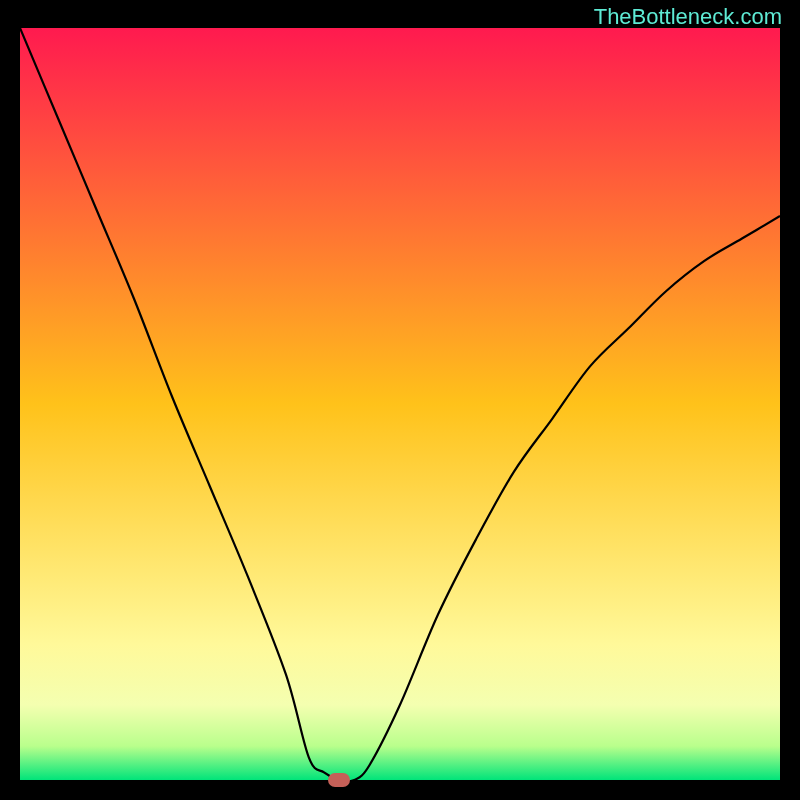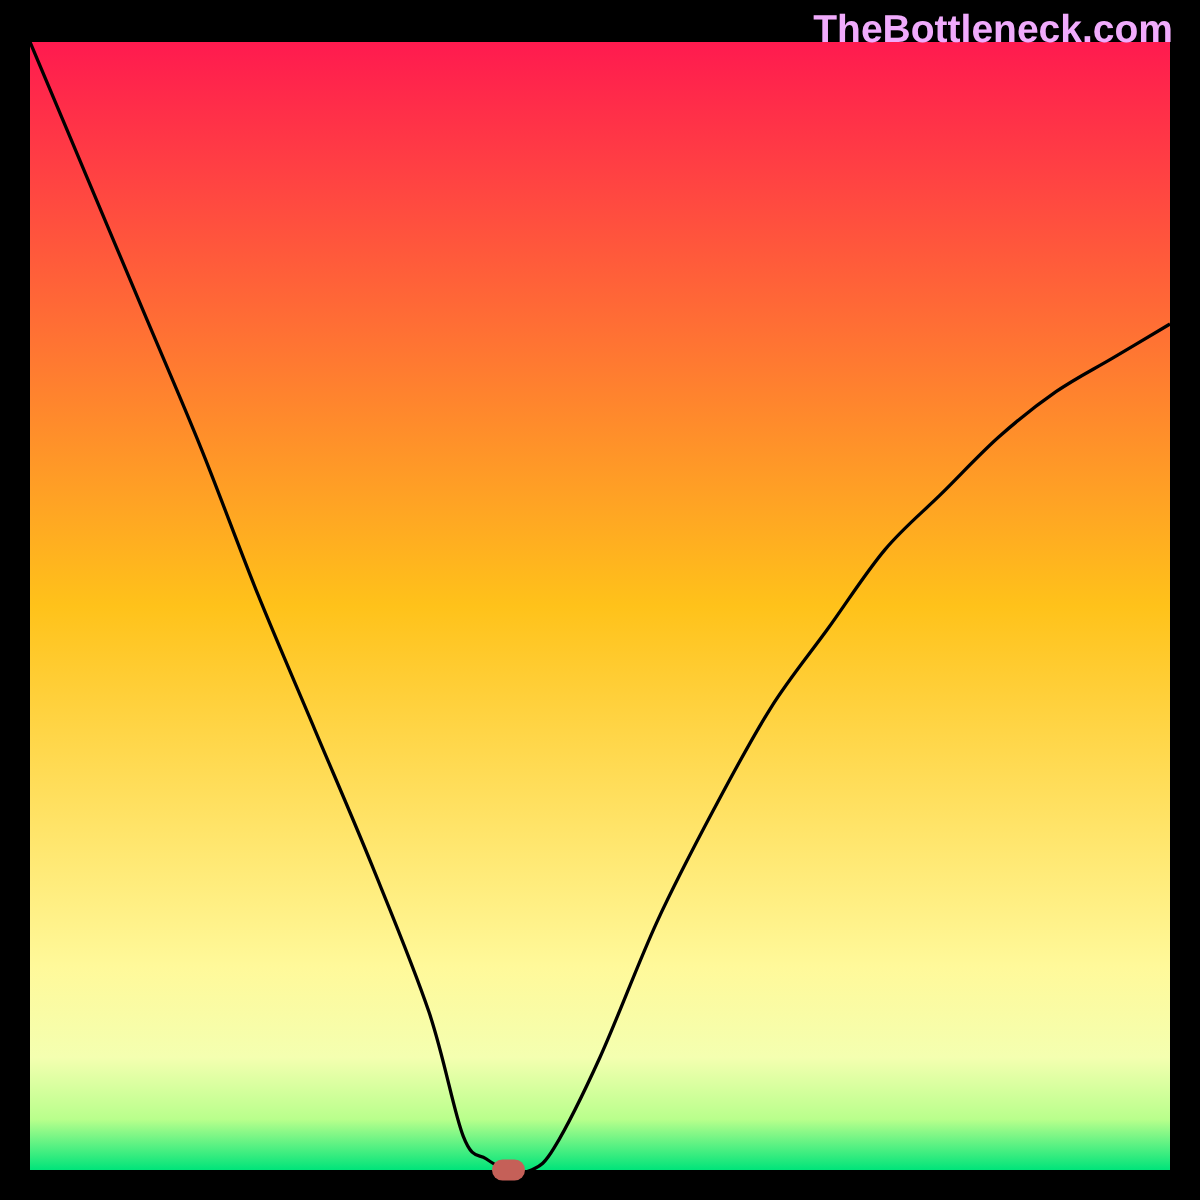--- a/index.html
+++ b/index.html
@@ -8,23 +8,23 @@
     width: 800px;
     height: 800px;
     background: #000;
     position: relative;
     font-family: Arial, sans-serif;
   }
   .watermark {
     position: absolute;
     top: 4px;
     right: 18px;
-    color: #f0abfc;
-    font-size: 26px;
-    font-weight: 700;
+    color: #5eead4;
+    font-size: 22px;
+    font-weight: 400;
     z-index: 10;
   }
   .plot-frame {
     position: absolute;
     left: 20px;
     top: 28px;
     width: 760px;
     height: 752px;
     background: #000;
   }

